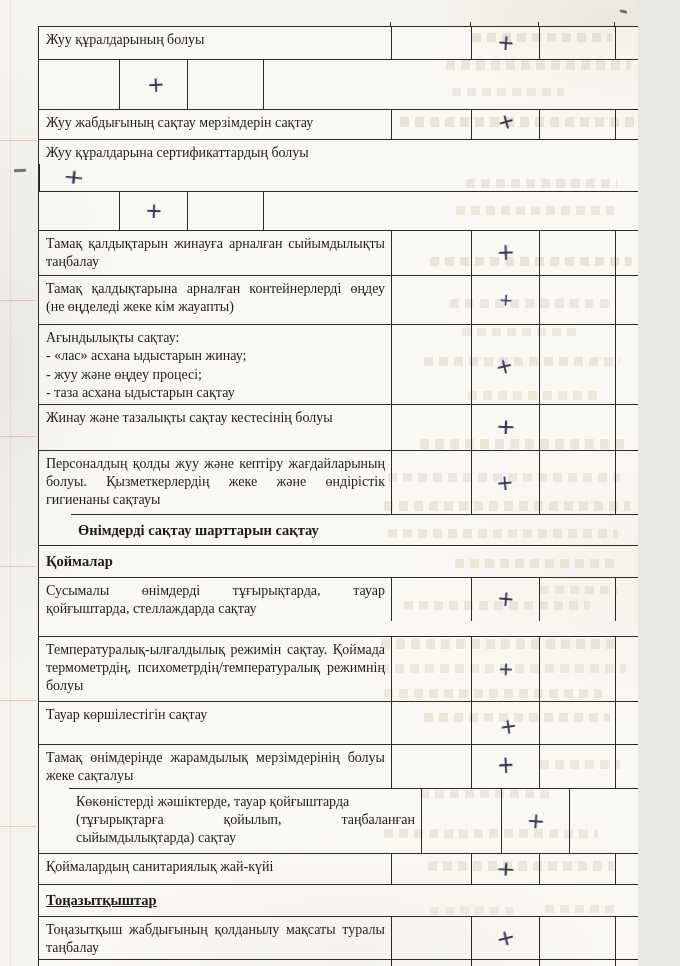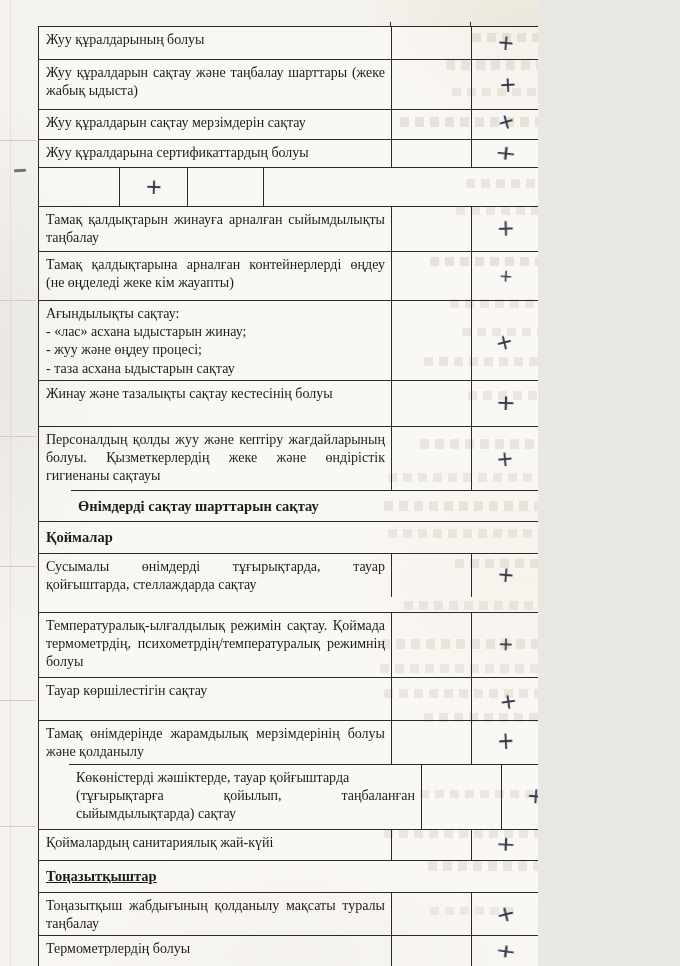--- a/index.html
+++ b/index.html
@@ -1,17 +1,17 @@
 <!DOCTYPE html>
 <html><head>
 <meta charset="utf-8">
 <style>
   html,body{margin:0;padding:0;background:#e9e7e1;}
   .page{
-    position:relative;width:538px;height:966px;overflow:hidden;
+    position:relative;width:638px;height:966px;overflow:hidden;
     font-family:"Liberation Serif","DejaVu Serif",serif;color:#1e1c1a;
     background:
       radial-gradient(ellipse 260px 180px at 97% 3%, rgba(228,220,202,.55), transparent 65%),
       radial-gradient(ellipse 200px 420px at 0% 38%, rgba(211,211,208,.38), transparent 70%),
       radial-gradient(ellipse 420px 160px at 55% 99%, rgba(222,216,200,.45), transparent 70%),
       radial-gradient(ellipse 300px 200px at 98% 60%, rgba(226,214,192,.35), transparent 70%),
       #f5f3ee;
   }
   .doc-table{
     position:absolute;left:38px;top:26px;width:630px;box-sizing:border-box;
@@ -99,43 +99,39 @@
           <div class="line">Жуу құралдарының болуы</div>
         </div>
         <div class="cell c1"></div>
         <div class="cell c2">
           <span class="mark" style="transform: rotate(5deg);">+</span>
         </div>
         <div class="cell c3"></div>
         <div class="cell c4"></div>
       </div>
       <div class="row item" style="min-height: 50px;">
-        <div class="cell c0">
-          <div class="line stretch">Жуу құралдарын сақтау және таңбалау шарттары (жеке</div>
-          <div class="line">жабық ыдыста)</div>
-        </div>
         <div class="cell c1"></div>
         <div class="cell c2">
           <span class="mark" style="transform: rotate(-3deg) translate(2px, 1px);">+</span>
         </div>
         <div class="cell c3"></div>
         <div class="cell c4"></div>
       </div>
       <div class="row item" style="min-height: 30px;">
         <div class="cell c0">
-          <div class="line">Жуу құралдарын сақтау мерзімдерін сақтау</div>
+          <div class="line">Жуу жабдығының сақтау мерзімдерін сақтау</div>
         </div>
         <div class="cell c1"></div>
         <div class="cell c2">
           <span class="mark" style="transform: rotate(-16deg) translate(1px, -2px);">+</span>
         </div>
         <div class="cell c3"></div>
         <div class="cell c4"></div>
       </div>
-      <div class="row item" style="min-height: 26px;">
+      <div class="row item" style="min-height: 26px; flex-direction: column;">
         <div class="cell c0">
           <div class="line">Жуу құралдарына сертификаттардың болуы</div>
         </div>
         <div class="cell c1"></div>
         <div class="cell c2">
           <span class="mark" style="transform: rotate(6deg) scale(1.25, 0.95);">+</span>
         </div>
         <div class="cell c3"></div>
         <div class="cell c4"></div>
       </div>
@@ -251,21 +247,21 @@
         <div class="cell c1"></div>
         <div class="cell c2">
           <span class="mark" style="transform: rotate(-8deg) translate(2px, 4px);">+</span>
         </div>
         <div class="cell c3"></div>
         <div class="cell c4"></div>
       </div>
       <div class="row item" style="min-height: 44px;">
         <div class="cell c0">
           <div class="line stretch">Тамақ өнімдерінде жарамдылық мерзімдерінің болуы</div>
-          <div class="line">және қолданылу</div>
+          <div class="line">жеке сақталуы</div>
         </div>
         <div class="cell c1"></div>
         <div class="cell c2">
           <span class="mark" style="transform: rotate(-3deg) scale(1, 1.15);">+</span>
         </div>
         <div class="cell c3"></div>
         <div class="cell c4"></div>
       </div>
       <div class="row item" style="min-height: 65px; margin-left: 30px;">
         <div class="cell c0">

